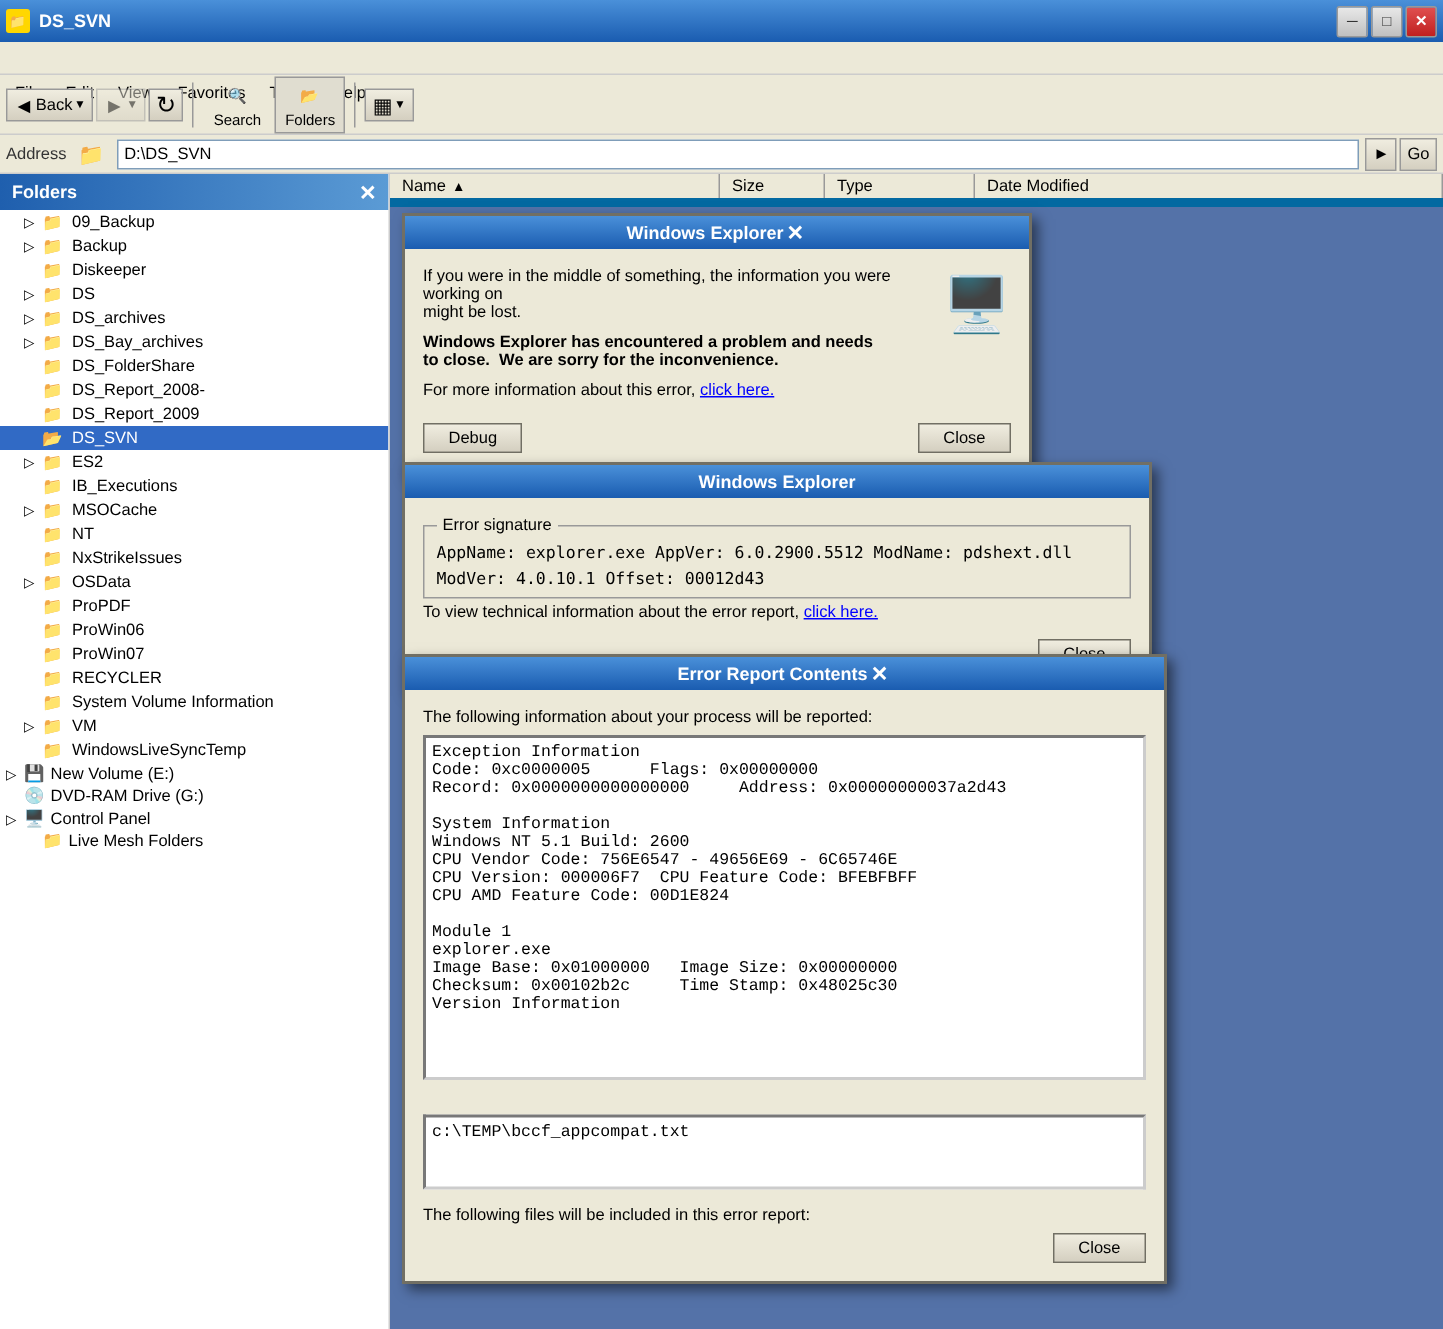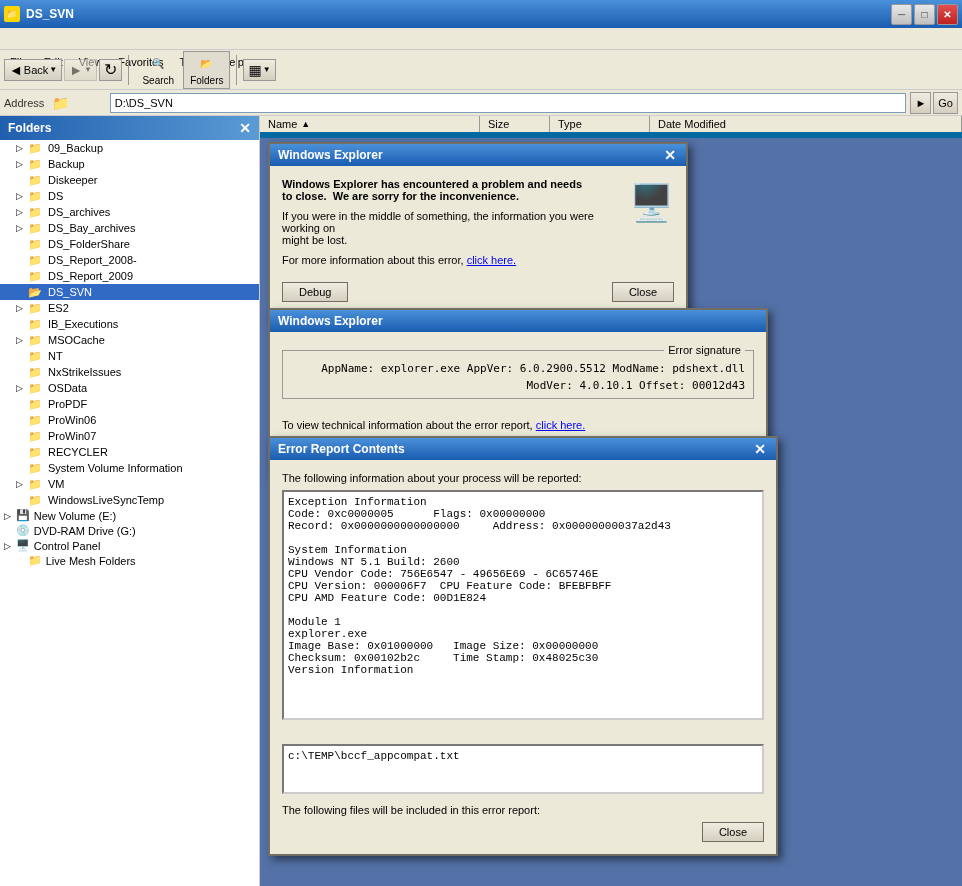--- a/index.html
+++ b/index.html
@@ -48,21 +48,21 @@
     .toolbar-sep { width: 1px; height: 30px; background: #999; margin: 0 4px; }
 
     
     .address-bar {
       background: #ECE9D8; border-bottom: 1px solid #ccc;
       display: flex; align-items: center; height: 26px; padding: 2px 4px; gap: 4px;
     }
     .address-label { font-size: 11px; color: #333; padding-right: 4px; }
     .address-input {
       flex: 1; height: 20px; border: 1px solid #7f9db9; padding: 1px 4px;
-      font-size: 11px; background: white; margin-left: 32px;
+      font-size: 11px; background: white;
     }
     .nav-btn {
       display: flex; align-items: center; gap: 1px; padding: 2px 4px;
       background: linear-gradient(to bottom, #f0ede0, #d4cfc0); border: 1px solid #999;
       cursor: pointer; font-size: 11px; height: 22px;
     }
 
     
     .main-content { display: flex; height: calc(886px - 28px - 22px - 40px - 26px); }
 
@@ -104,21 +104,21 @@
     
     .dialog {
       position: absolute; background: #ECE9D8;
       border: 2px solid #716F64;
       box-shadow: 4px 4px 8px rgba(0,0,0,0.5);
       pointer-events: all;
     }
     .dialog-title {
       background: linear-gradient(to bottom, #4a90d9, #1a5cb0);
       color: white; padding: 4px 8px; font-size: 12px; font-weight: bold;
-      display: flex; justify-content: space-between; align-items: center; height: 22px;
+      display: flex; justify-content: center; align-items: center; height: 22px;
     }
     .dialog-close-btn { cursor: pointer; font-size: 14px; width: 16px; height: 16px; display: flex; align-items: center; justify-content: center; }
     .dialog-body { padding: 12px; }
     .dialog-btn {
       padding: 3px 16px; background: linear-gradient(to bottom, #f0ede0, #d4cfc0);
       border: 1px solid #716F64; cursor: pointer; font-size: 11px; min-width: 60px;
     }
 
     
     .error-content-box {
@@ -383,46 +383,46 @@
     <div style="flex:1;background:#5472a8;position:relative;">
 
       <div class="dialog" style="left:8px;top:4px;width:420px;">
         <div class="dialog-title">
           <span>Windows Explorer</span>
           <span class="dialog-close-btn">✕</span>
         </div>
         <div class="dialog-body">
           <div style="display:flex;gap:12px;align-items:flex-start;">
             <div style="flex:1;">
+              <div style="margin-bottom:8px;font-size:11px;">
+                If you were in the middle of something, the information you were working on<br>might be lost.
+              </div>
               <div style="font-weight:bold;margin-bottom:8px;">
                 Windows Explorer has encountered a problem and needs<br>to close.&nbsp; We are sorry for the inconvenience.
-              </div>
-              <div style="margin-bottom:8px;font-size:11px;">
-                If you were in the middle of something, the information you were working on<br>might be lost.
               </div>
               <div style="font-size:11px;">
                 <span>For more information about this error,</span>
                 <span class="link-blue">click here.</span>
               </div>
             </div>
             <div style="font-size:36px;margin-top:4px;">🖥️</div>
           </div>
           <div style="display:flex;justify-content:space-between;margin-top:16px;">
             <button class="dialog-btn">Debug</button>
             <button class="dialog-btn">Close</button>
           </div>
         </div>
       </div>
 
       <div class="dialog" style="left:8px;top:170px;width:500px;">
         <div class="dialog-title">
           <span>Windows Explorer</span>
         </div>
         <div class="dialog-body">
-          <fieldset style="border:1px solid #999;padding:6px 8px;margin-bottom:20px;text-align:right;">
+          <fieldset style="border:1px solid #999;padding:6px 8px;margin-bottom:3px;">
             <legend style="font-size:11px;padding:0 4px;">Error signature</legend>
             <div style="font-family:monospace;font-size:11px;margin-bottom:4px;">AppName: explorer.exe     AppVer: 6.0.2900.5512     ModName: pdshext.dll</div>
             <div style="font-family:monospace;font-size:11px;">ModVer: 4.0.10.1    Offset: 00012d43</div>
           </fieldset>
           <div style="font-size:11px;margin-bottom:12px;">
             <span>To view technical information about the error report,</span>
             <span class="link-blue">click here.</span>
           </div>
           <div style="display:flex;justify-content:flex-end;">
             <button class="dialog-btn">Close</button>

